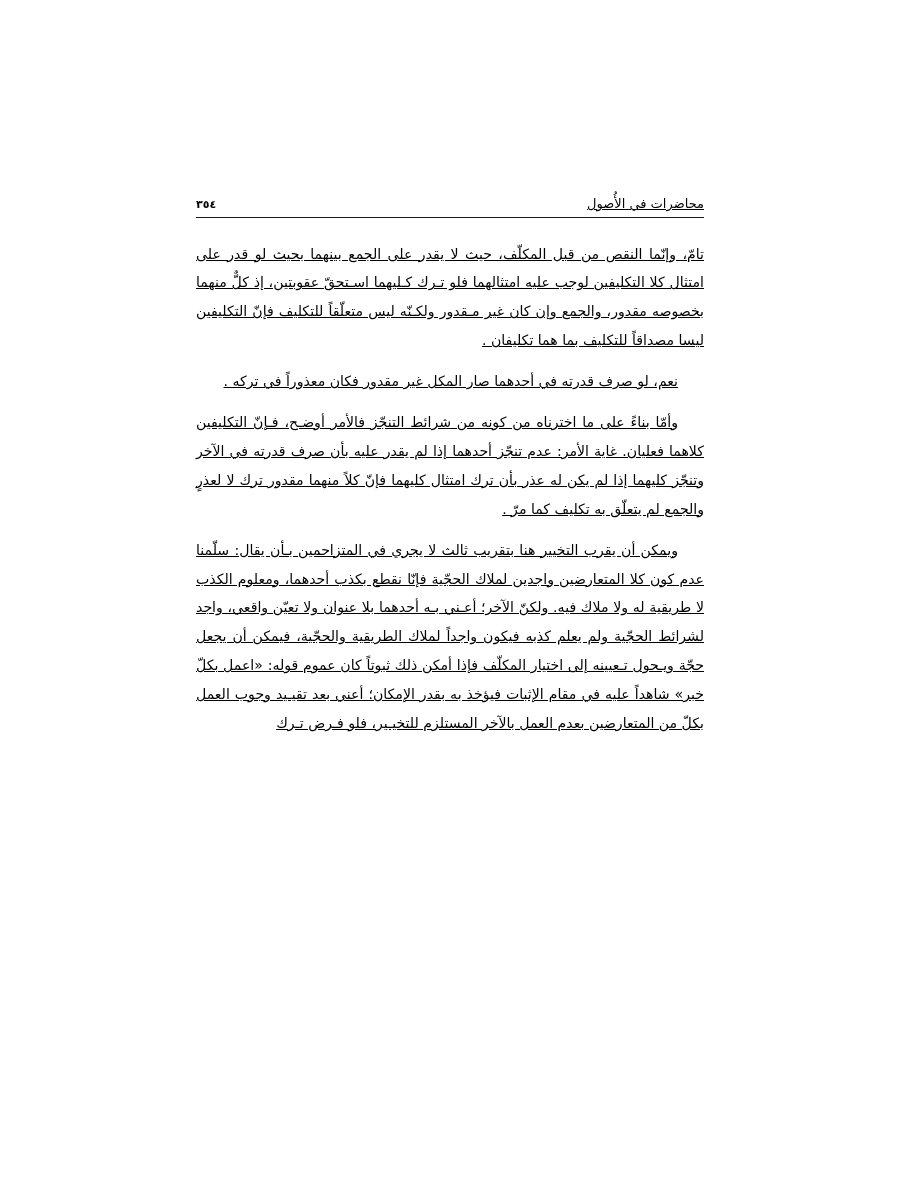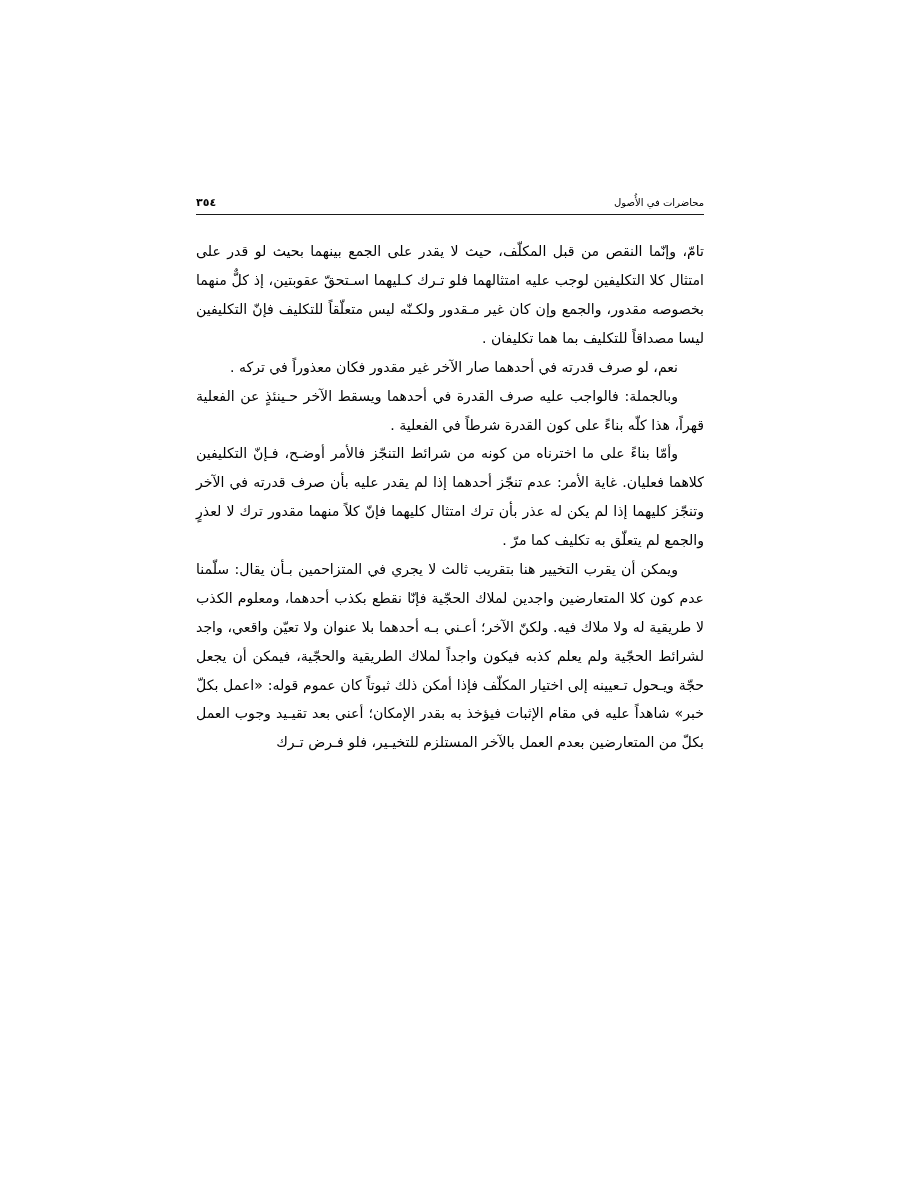--- a/index.html
+++ b/index.html
@@ -32,56 +32,57 @@
     display: flex;
     flex-direction: row;
     justify-content: space-between;
     align-items: baseline;
     font-size: 12.5px;
     line-height: 1.2;
     padding-bottom: 5px;
     border-bottom: 1.1px solid #1a1a1a;
   }
   .header-title {
-    font-size: 10px;
+    font-size: 13px;
     letter-spacing: 0;
+    text-decoration: underline;
   }
   .header-page {
     font-size: 11px;
     font-weight: bold;
     letter-spacing: 0;
   }
   .body-text {
     margin-top: 22px;
     font-size: 14.1px;
     line-height: 2.05;
     text-align: justify;
     text-justify: inter-word;
   }
   .body-text p {
-    margin: 0 0 0 0;
+    margin: 12px 0 0 0;
     text-align: justify;
+    text-decoration: underline;
   }
   .body-text p.indent {
     text-indent: 26px;
   }
 </style>
 </head>
 <body>
 
 <div class="page">
   <div class="content">
 
     <div class="header-row">
       <span class="header-title">محاضرات في الأُصول</span>
       <span class="header-page">٣٥٤</span>
     </div>
 
     <div class="body-text">
       <p>تامّ، وإنّما النقص من قبل المكلّف، حيث لا يقدر على الجمع بينهما بحيث لو قدر على امتثال كلا التكليفين لوجب عليه امتثالهما فلو تـرك كـليهما اسـتحقّ عقوبتين، إذ كلٌّ منهما بخصوصه مقدور، والجمع وإن كان غير مـقدور ولكـنّه ليس متعلّقاً للتكليف فإنّ التكليفين ليسا مصداقاً للتكليف بما هما تكليفان .</p>
-      <p class="indent">نعم، لو صرف قدرته في أحدهما صار الآخر غير مقدور فكان معذوراً في تركه .</p>
-      <p class="indent">وبالجملة: فالواجب عليه صرف القدرة في أحدهما ويسقط الآخر حـينئذٍ عن الفعلية قهراً، هذا كلّه بناءً على كون القدرة شرطاً في الفعلية .</p>
+      <p class="indent">نعم، لو صرف قدرته في أحدهما صار المكل غير مقدور فكان معذوراً في تركه .</p>
       <p class="indent">وأمّا بناءً على ما اخترناه من كونه من شرائط التنجّز فالأمر أوضـح، فـإنّ التكليفين كلاهما فعليان. غاية الأمر: عدم تنجّز أحدهما إذا لم يقدر عليه بأن صرف قدرته في الآخر وتنجّز كليهما إذا لم يكن له عذر بأن ترك امتثال كليهما فإنّ كلاً منهما مقدور ترك لا لعذرٍ والجمع لم يتعلّق به تكليف كما مرّ .</p>
       <p class="indent">ويمكن أن يقرب التخيير هنا بتقريب ثالث لا يجري في المتزاحمين بـأن يقال: سلّمنا عدم كون كلا المتعارضين واجدين لملاك الحجّية فإنّا نقطع بكذب أحدهما، ومعلوم الكذب لا طريقية له ولا ملاك فيه. ولكنّ الآخر؛ أعـني بـه أحدهما بلا عنوان ولا تعيّن واقعي، واجد لشرائط الحجّية ولم يعلم كذبه فيكون واجداً لملاك الطريقية والحجّية، فيمكن أن يجعل حجّة ويـحول تـعيينه إلى اختيار المكلّف فإذا أمكن ذلك ثبوتاً كان عموم قوله: «اعمل بكلّ خبر» شاهداً عليه في مقام الإثبات فيؤخذ به بقدر الإمكان؛ أعني بعد تقيـيد وجوب العمل بكلّ من المتعارضين بعدم العمل بالآخر المستلزم للتخيـير، فلو فـرض تـرك</p>
     </div>
 
   </div>
 </div>
 
 </body></html>

